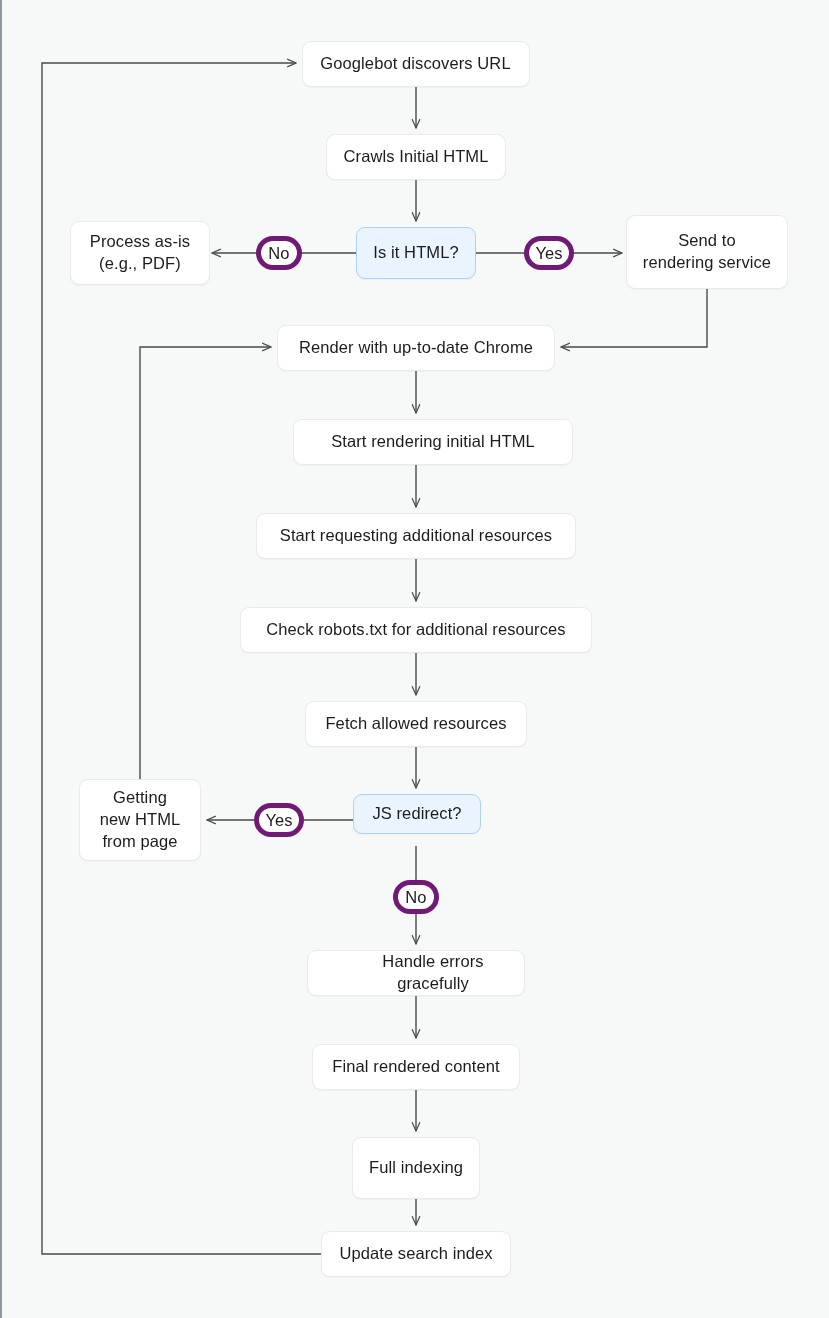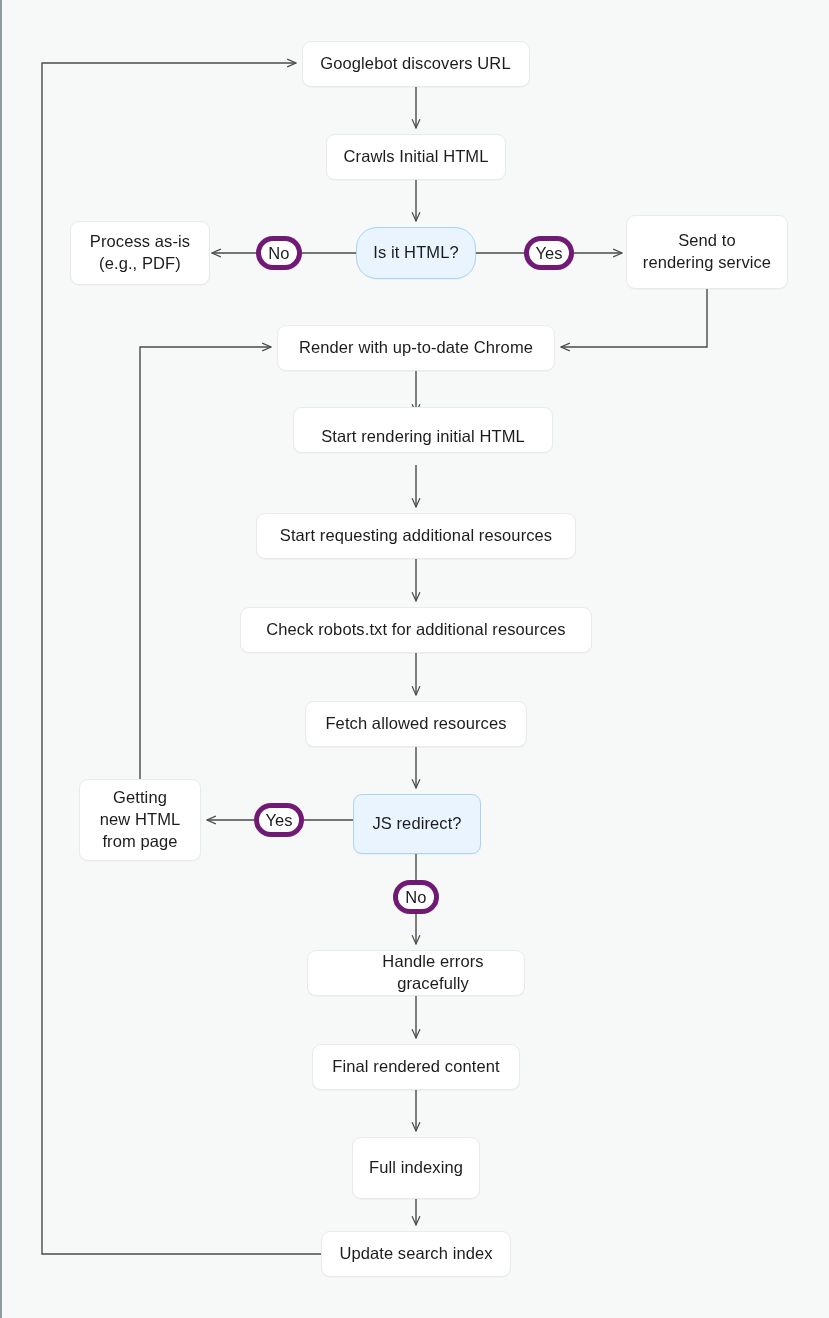--- a/index.html
+++ b/index.html
@@ -119,47 +119,47 @@
     </g>
   </svg>
 
   <div id="node-layer">
       <div class="node" style="left: 302px; top: 41px; width: 228px; height: 46px; padding-left: 9px;">
         <span style="white-space: pre-line;">Googlebot discovers URL</span>
       </div>
       <div class="node" style="left: 326px; top: 134px; width: 180px; height: 46px;">
         <span style="white-space: pre-line;">Crawls Initial HTML</span>
       </div>
-      <div class="node decision" style="left: 356px; top: 227px; width: 120px; height: 52px; border-radius: 21px;">
+      <div class="node decision" style="left: 356px; top: 227px; width: 120px; height: 52px;">
         <span style="white-space: pre-line;">Is it HTML?</span>
       </div>
       <div class="node" style="left: 70px; top: 221px; width: 140px; height: 64px;">
         <span style="white-space: pre-line;">Process as-is
 (e.g., PDF)</span>
       </div>
       <div class="node" style="left: 626px; top: 215px; width: 162px; height: 74px;">
         <span style="white-space: pre-line;">Send to
 rendering service</span>
       </div>
       <div class="node" style="left: 277px; top: 325px; width: 278px; height: 46px;">
         <span style="white-space: pre-line;">Render with up-to-date Chrome</span>
       </div>
-      <div class="node" style="left: 293px; top: 407px; width: 260px; height: 46px; align-items: flex-end;">
+      <div class="node" style="left: 293px; top: 419px; width: 280px; height: 46px;">
         <span style="white-space: pre-line;">Start rendering initial HTML</span>
       </div>
       <div class="node" style="left: 256px; top: 513px; width: 320px; height: 46px;">
         <span style="white-space: pre-line;">Start requesting additional resources</span>
       </div>
       <div class="node" style="left: 240px; top: 607px; width: 352px; height: 46px;">
         <span style="white-space: pre-line;">Check robots.txt for additional resources</span>
       </div>
       <div class="node" style="left: 305px; top: 701px; width: 222px; height: 46px;">
         <span style="white-space: pre-line;">Fetch allowed resources</span>
       </div>
-      <div class="node decision" style="left: 353px; top: 794px; width: 128px; height: 60px;">
+      <div class="node decision" style="left: 353px; top: 794px; width: 128px; height: 40px;">
         <span style="white-space: pre-line;">JS redirect?</span>
       </div>
       <div class="node" style="left: 79px; top: 779px; width: 122px; height: 82px;">
         <span style="white-space: pre-line;">Getting
 new HTML
 from page</span>
       </div>
       <div class="node" style="left: 307px; top: 950px; width: 218px; height: 46px; padding-left: 44px;">
         <span style="white-space: pre-line;">Handle errors gracefully</span>
       </div>

